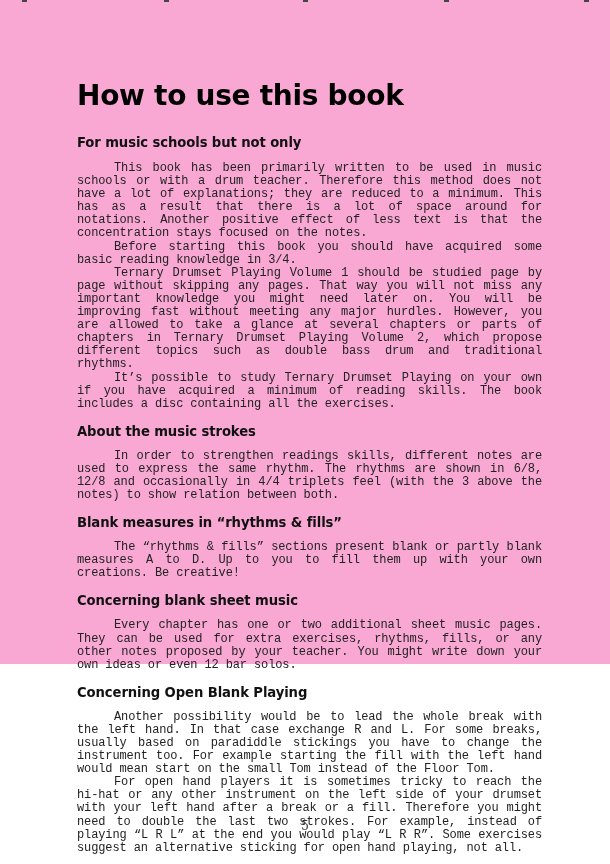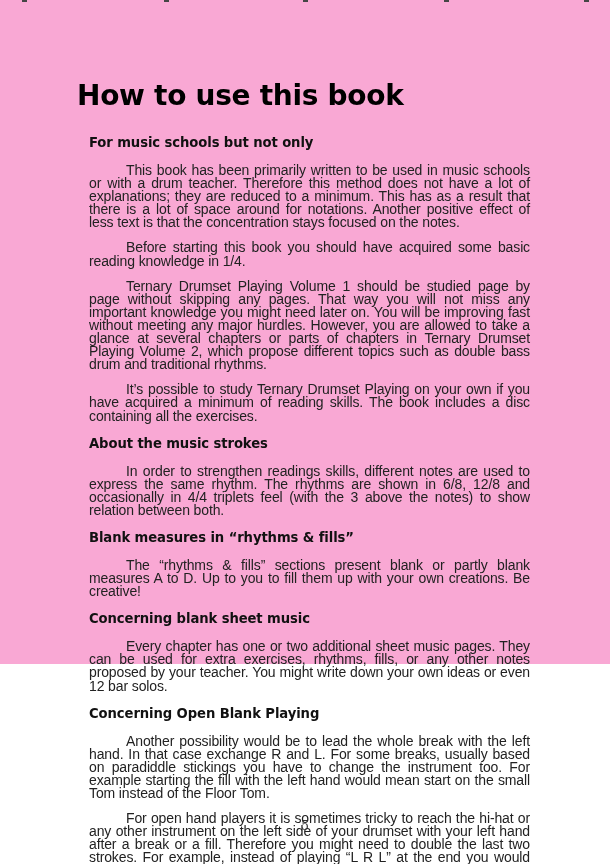--- a/index.html
+++ b/index.html
@@ -7,26 +7,26 @@
     .page { position: absolute; left: 0; top: 0; width: 610px; height: 664px; background: #f9a8d4; }
     .tick { position: absolute; top: 0; width: 5px; height: 2px; background: #444; }
     .title {
       position: absolute; left: 77px; top: 79px; margin: 0;
       font-family: "DejaVu Sans", sans-serif; font-weight: bold; font-size: 28px;
       letter-spacing: -0.3px; color: #000; line-height: 34px;
     }
     .content { position: absolute; left: 77px; top: 134px; width: 465px; }
     .section h2 {
       font-family: "DejaVu Sans", sans-serif; font-weight: bold; font-size: 13.2px;
-      margin: 0 0 9px 12px; color: #111; line-height: 18px; letter-spacing: -0.1px;
+      margin: 0 0 9px 0; color: #111; line-height: 18px; letter-spacing: -0.1px;
     }
     .section { margin-bottom: 12px; }
     .section p {
-      font-family: Liberation Sans, sans-serif; font-size: 14px; line-height: 13.1px;
-      margin: 12px; text-align: justify; text-indent: 37px; color: #222; letter-spacing: -0.12px;
+      font-family: Liberation Mono, monospace; font-size: 12px; line-height: 13.1px;
+      margin: 0; text-align: justify; text-indent: 37px; color: #222; letter-spacing: -0.12px;
     }
     .sec-0 h2 { margin-bottom: 10px; }
     .page-number {
       position: absolute; left: 0; width: 610px; top: 819px; text-align: center;
       font-family: "DejaVu Serif", serif; font-size: 12px; color: #333;
     }
   </style>
 </head>
 <body>
 
@@ -37,21 +37,21 @@
   <div class="tick" style="left:444px"></div>
   <div class="tick" style="left:584px"></div>
 
   <h1 class="title">How to use this book</h1>
 
   <div class="content">
 
     <div class="section sec-0">
       <h2>For music schools but not only</h2>
       <p>This book has been primarily written to be used in music schools or with a drum teacher. Therefore this method does not have a lot of explanations; they are reduced to a minimum. This has as a result that there is a lot of space around for notations. Another positive effect of less text is that the concentration stays focused on the notes.</p>
-      <p>Before starting this book you should have acquired some basic reading knowledge in 1/4.</p>
+      <p>Before starting this book you should have acquired some basic reading knowledge in 3/4.</p>
       <p>Ternary Drumset Playing Volume 1 should be studied page by page without skipping any pages. That way you will not miss any important knowledge you might need later on. You will be improving fast without meeting any major hurdles.  However, you are allowed to take a glance at several chapters or parts of chapters in Ternary Drumset Playing Volume 2, which propose different topics such as double bass drum and traditional rhythms.</p>
       <p>It’s possible to study Ternary Drumset Playing on your own if you have acquired a minimum of reading skills. The book includes a disc containing all the exercises.</p>
     </div>
 
     <div class="section">
       <h2>About the music strokes</h2>
       <p>In order to strengthen readings skills, different notes are used to express the same rhythm. The rhythms are shown in 6/8, 12/8 and occasionally in 4/4 triplets feel (with the 3 above the notes) to show relation between both.</p>
     </div>
 
     <div class="section">

